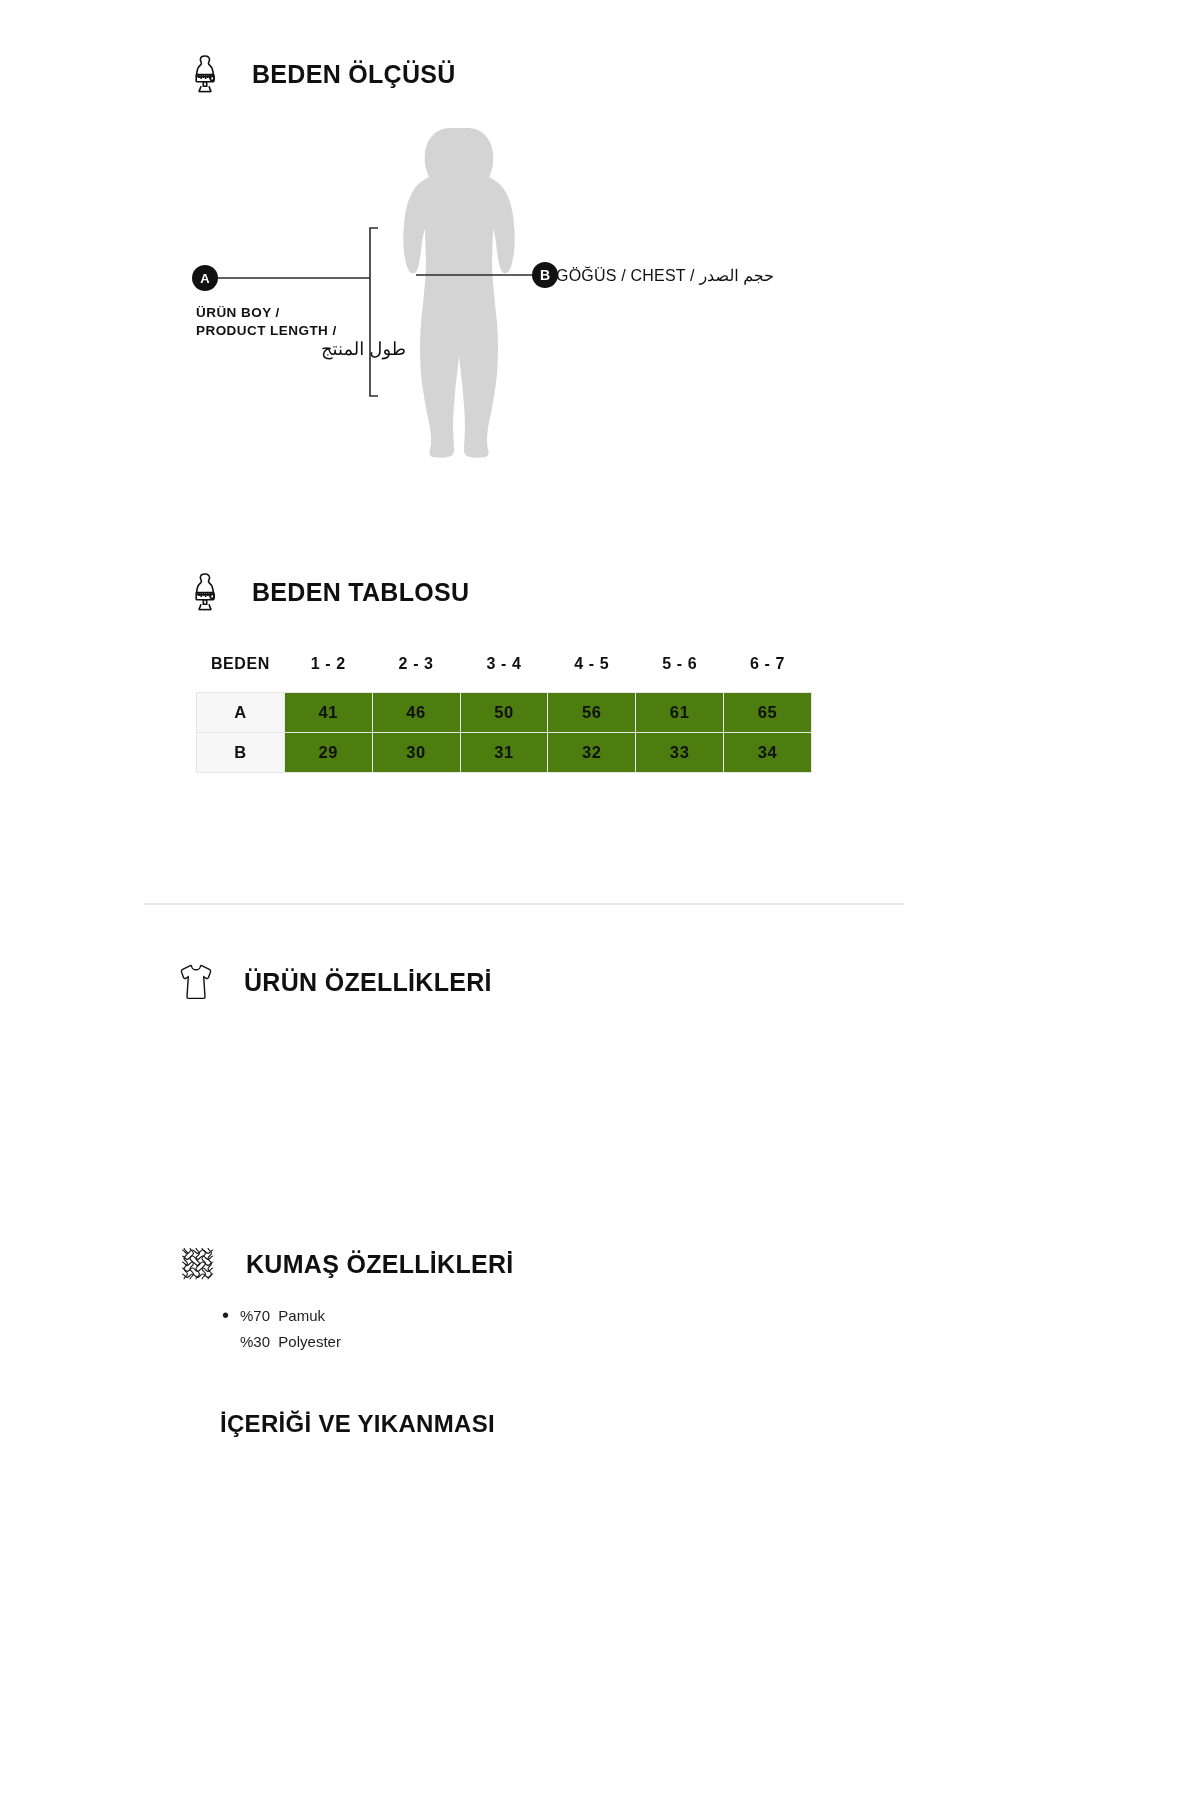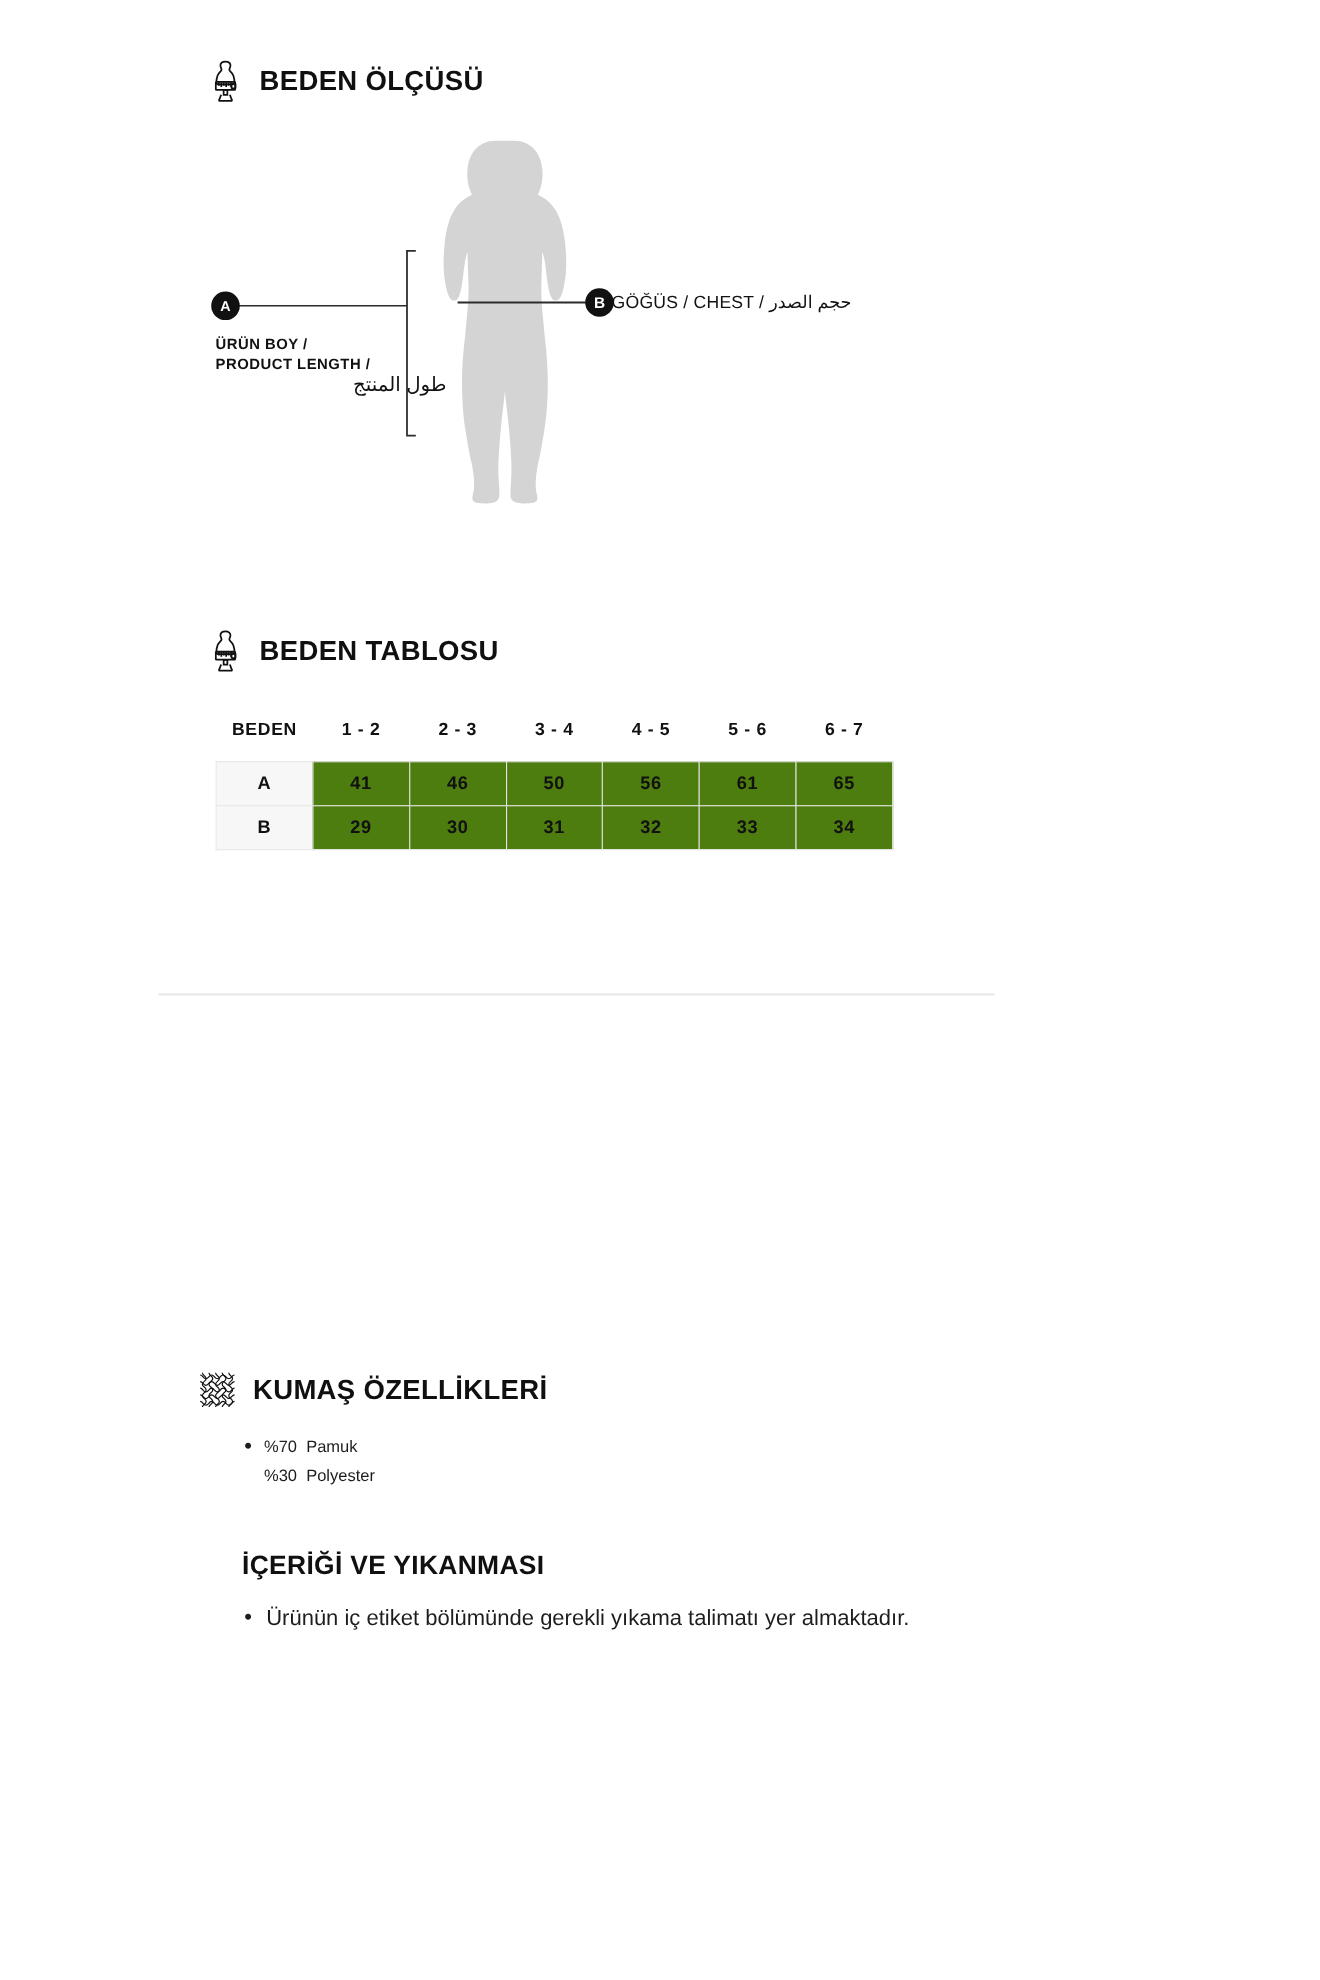--- a/index.html
+++ b/index.html
@@ -21,21 +21,21 @@
     position: relative;
     width: 1200px;
     height: 1800px;
     background: #fff;
   }
 
   
   .section-head {
     display: flex;
     align-items: center;
-    gap: 14px;
+    gap: 30px;
   }
   .section-head .head-icon {
     width: 34px;
     height: 44px;
     display: block;
     flex: 0 0 auto;
   }
   .section-head .head-title {
     font-size: 25px;
     font-weight: 700;
@@ -364,20 +364,29 @@
           <td>32</td>
           <td>33</td>
           <td>34</td>
         </tr>
       </tbody>
     </table>
   </div>
 
   <div id="section-divider"></div>
 
+  <div class="section-head" id="urun-ozellikleri-head">
+    <span class="head-icon">
+      <svg viewBox="0 0 36 40" width="36" height="40" fill="none" stroke="#111" stroke-width="1.4">
+        <path d="M13.4 3.2 4.6 7.4c-1 .5-1.4 1.5-1.1 2.5l2 5.6c.3.9 1.4 1.3 2.2.8l2.6-1.6-1.3 20.4c0 .7.5 1.3 1.2 1.3h15.6c.7 0 1.2-.6 1.2-1.3l-1.3-20.4 2.6 1.6c.8.5 1.9.1 2.2-.8l2-5.6c.3-1-.1-2-1.1-2.5l-8.8-4.2"></path>
+        <path d="M13.4 3.2c0 2.6 2 4.6 4.6 4.6s4.6-2 4.6-4.6"></path>
+      </svg>
+    </span>
+    <span class="head-title">ÜRÜN ÖZELLİKLERİ</span>
+  </div>
 
 
   <div class="section-head" id="kumas-ozellikleri-head">
     <span class="head-icon">
       <svg viewBox="0 0 38 40" width="38" height="40" fill="none" stroke="#111" stroke-width="1.1">
         <g>
           <path d="M4 6c2.6 0 2.6 3.4 5.2 3.4S11.8 6 14.4 6 17 9.4 19.6 9.4 22.2 6 24.8 6s2.6 3.4 5.2 3.4S32.6 6 35.2 6"></path>
           <path d="M4 12c2.6 0 2.6 3.4 5.2 3.4s2.6-3.4 5.2-3.4 2.6 3.4 5.2 3.4 2.6-3.4 5.2-3.4 2.6 3.4 5.2 3.4 2.6-3.4 5.2-3.4"></path>
           <path d="M4 18c2.6 0 2.6 3.4 5.2 3.4s2.6-3.4 5.2-3.4 2.6 3.4 5.2 3.4 2.6-3.4 5.2-3.4 2.6 3.4 5.2 3.4 2.6-3.4 5.2-3.4"></path>
           <path d="M4 24c2.6 0 2.6 3.4 5.2 3.4s2.6-3.4 5.2-3.4 2.6 3.4 5.2 3.4 2.6-3.4 5.2-3.4 2.6 3.4 5.2 3.4 2.6-3.4 5.2-3.4"></path>
@@ -393,17 +402,14 @@
     <span class="head-title">KUMAŞ ÖZELLİKLERİ</span>
   </div>
 
   <ul id="fabric-list">
     <li>%70  Pamuk</li>
     <li class="no-bullet">%30  Polyester</li>
   </ul>
 
   <div id="icerigi-head">İÇERİĞİ VE YIKANMASI</div>
 
-  <ul id="wash-list">
-    <li>Ürünün iç etiket bölümünde gerekli yıkama talimatı yer almaktadır.</li>
-  </ul>
 
 </div>
 
 </body></html>

